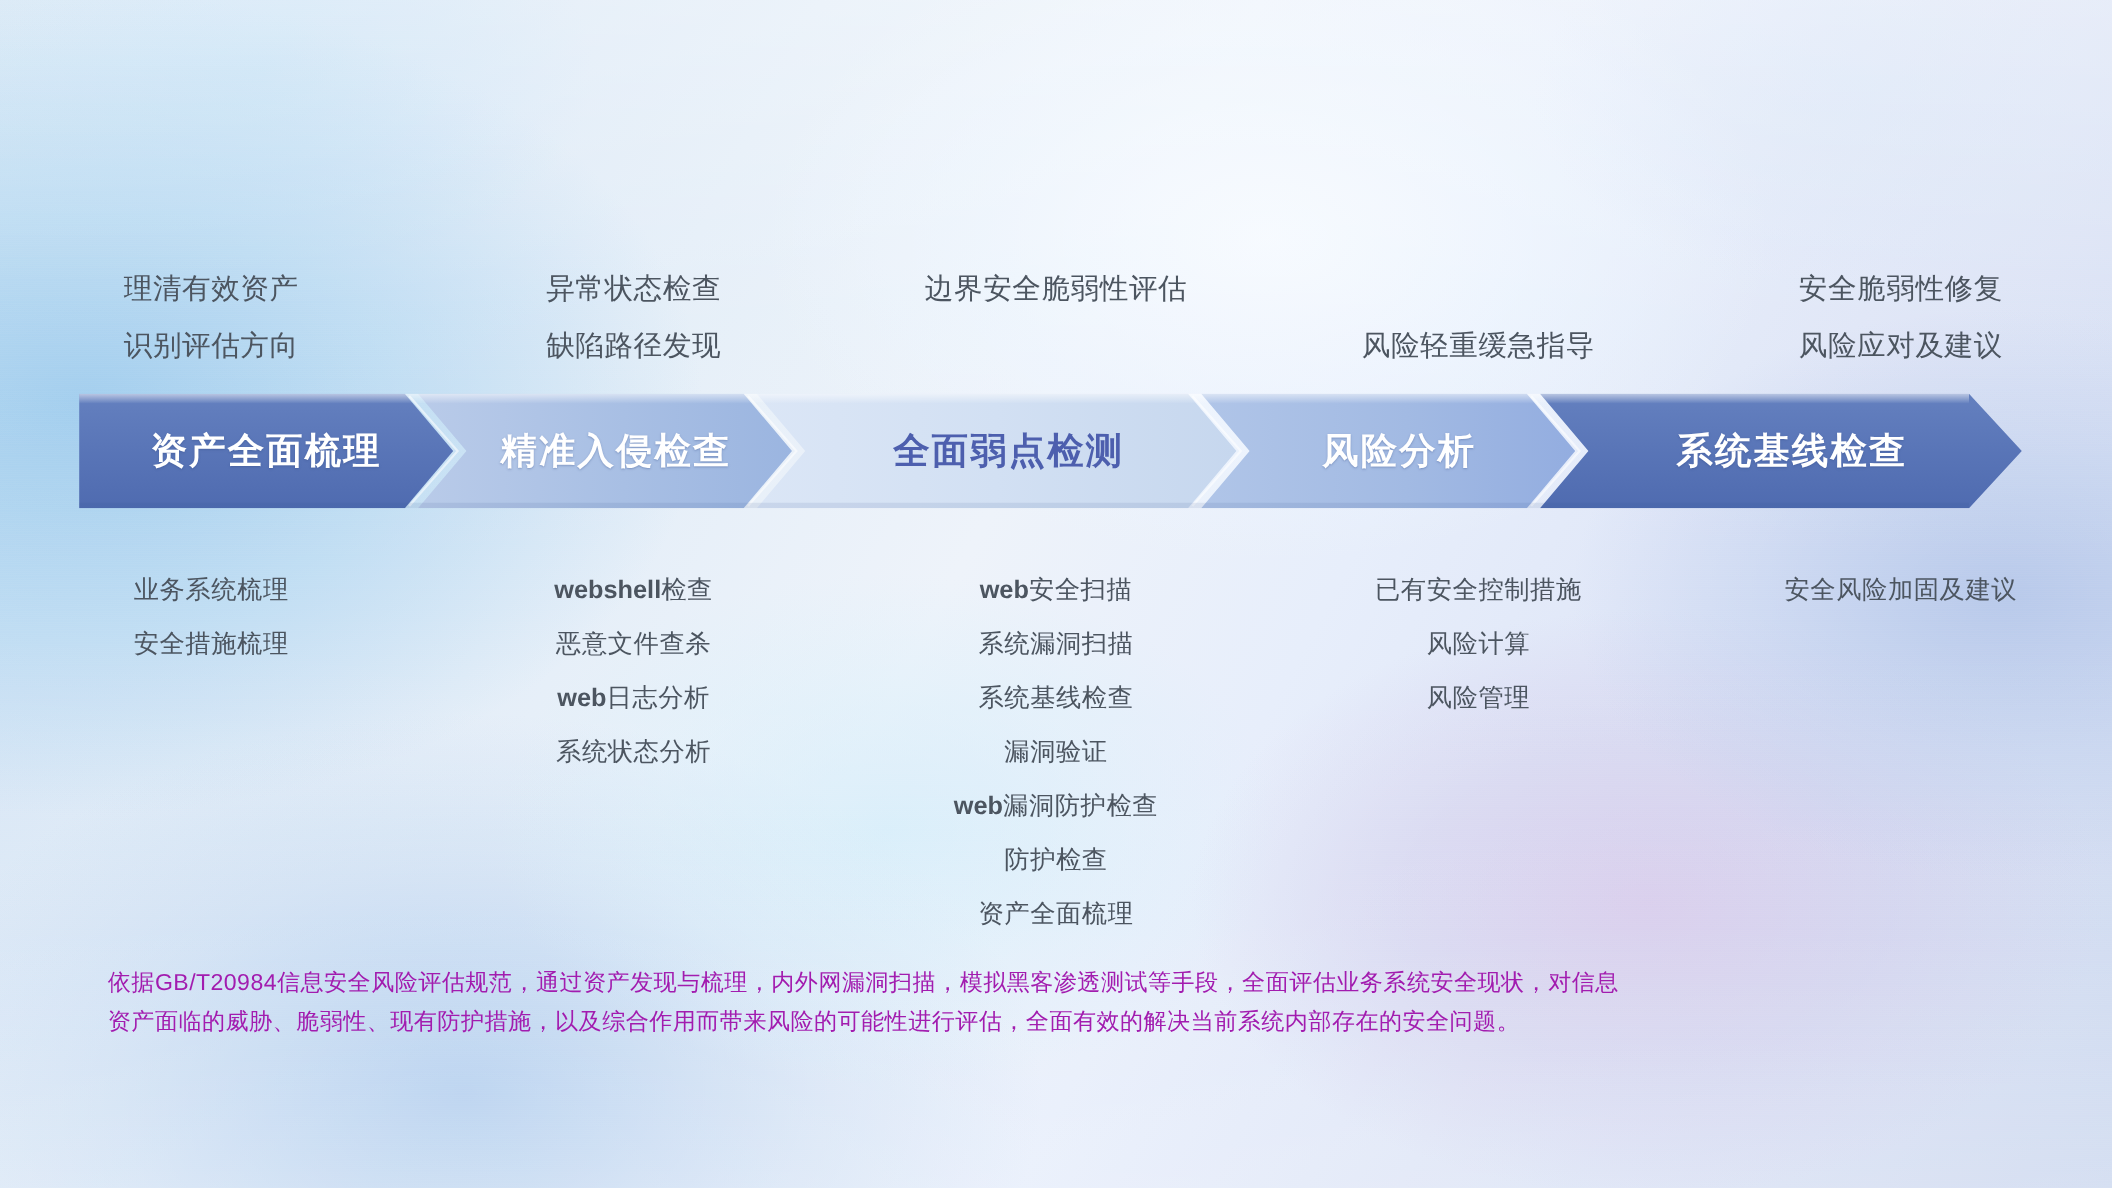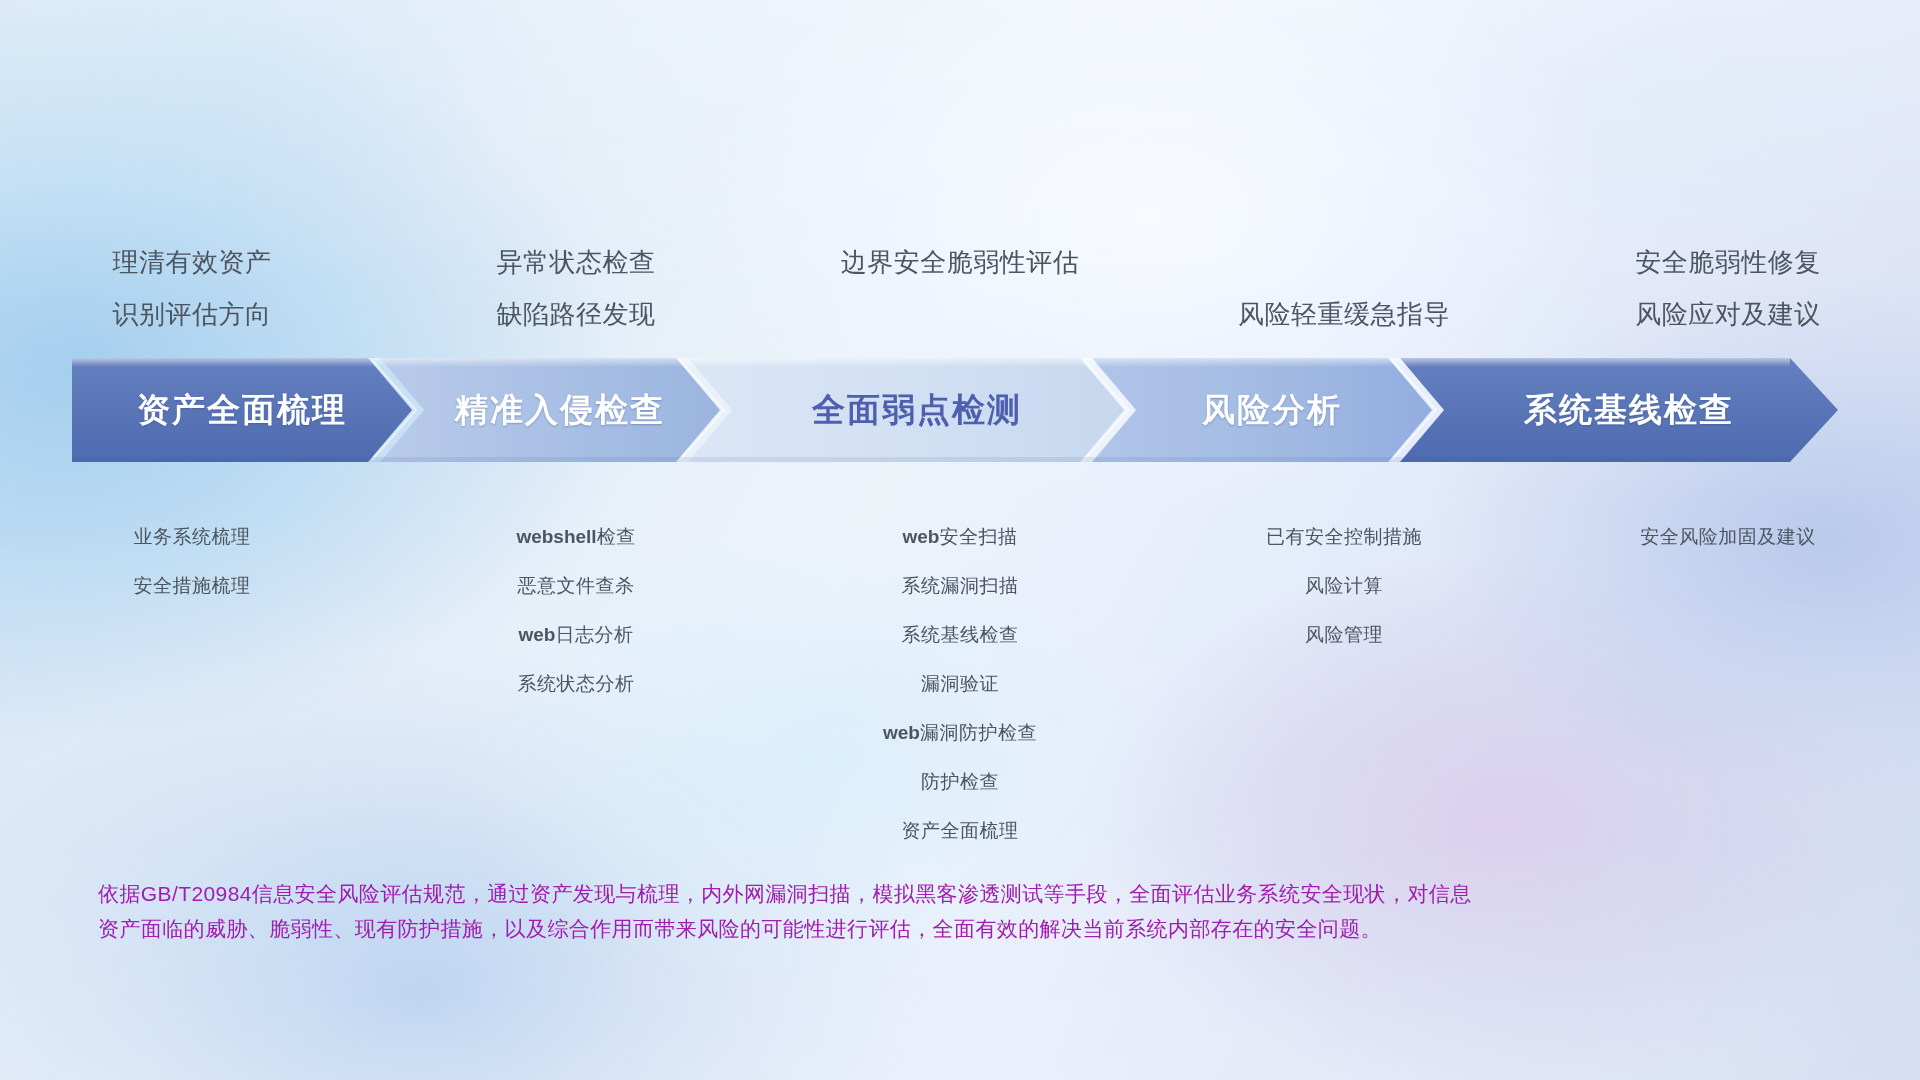--- a/index.html
+++ b/index.html
@@ -81,21 +81,21 @@
   #topRow { top:236px; }
   .topItem {
     font-size:26px; line-height:52px; color:#4c5560;
     letter-spacing:.5px; white-space:nowrap; font-weight:400;
   }
   .topSpacer { height:52px; }
 
   
   #botRow { top:512px; align-items:flex-start; }
   .botItem {
-    font-size:19px; line-height:49px; color:#4c5560;
+    font-size:23px; line-height:49px; color:#4c5560;
     letter-spacing:.5px; white-space:nowrap; font-weight:400;
   }
   .botItem b { font-weight:700; letter-spacing:0;text-align:right; }
 
   
   #band {
     position:absolute; left:0; top:358px; width:1920px; height:104px;
   }
   #bandSvg { position:absolute; left:0; top:0; }
   .chevLabel {

